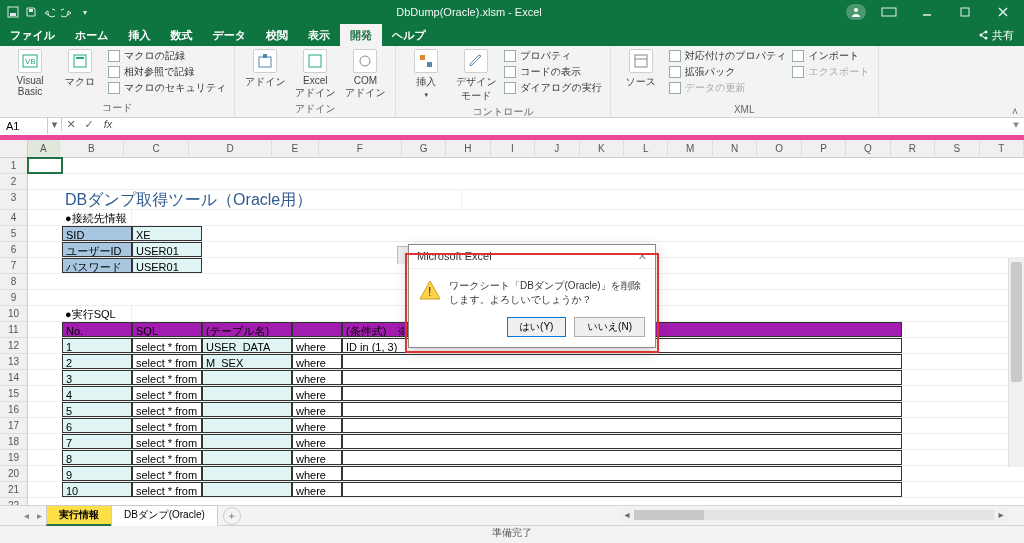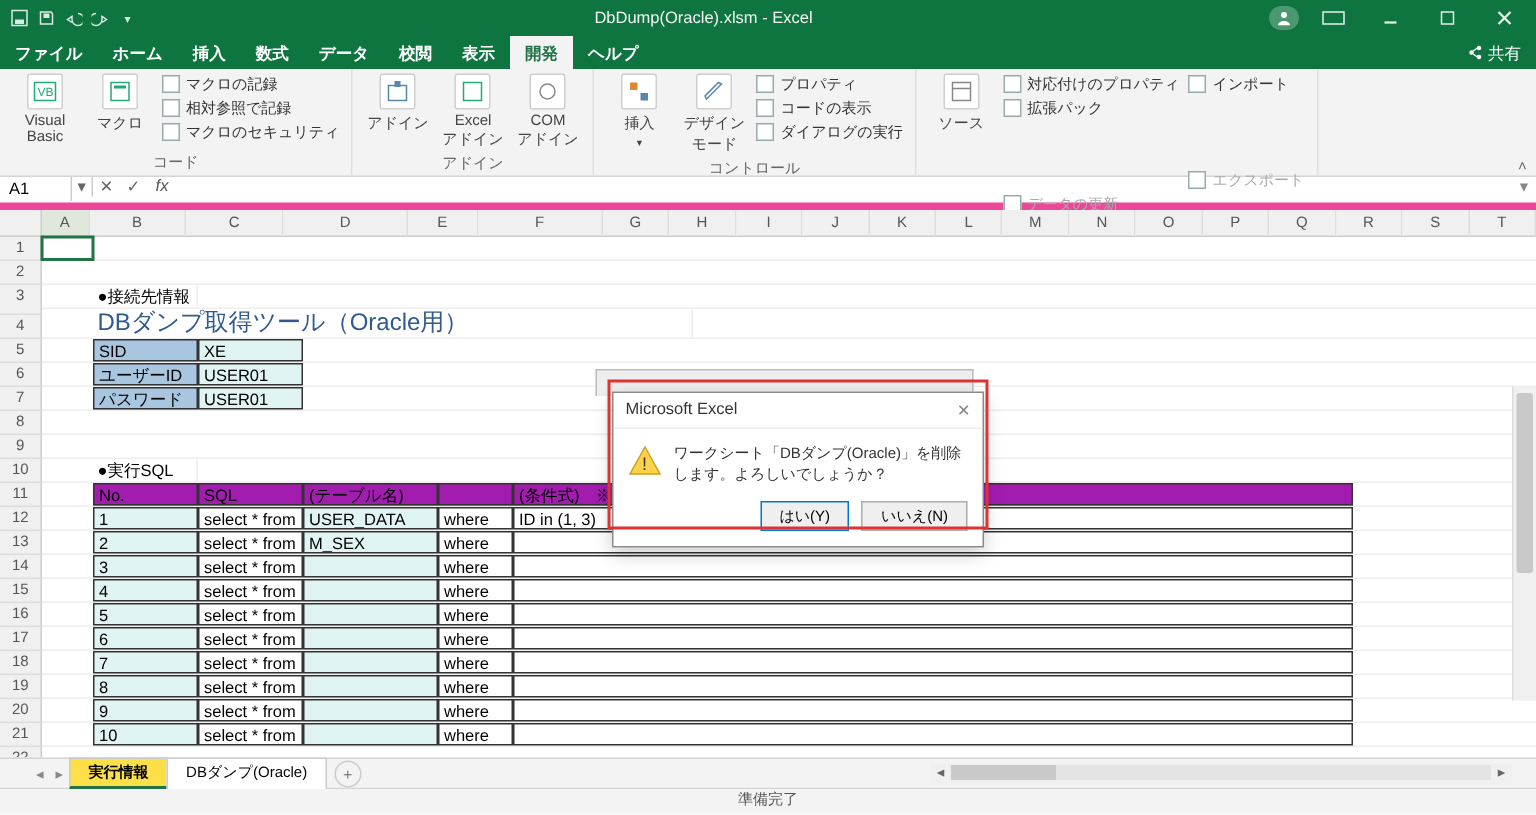--- a/index.html
+++ b/index.html
@@ -24,21 +24,21 @@
 
 .ribbon { height: 72px; background: #f3f3f3; border-bottom: 1px solid #d4d4d4; display: flex; font-size: 10px; color: #444; }
 .rgroup { border-right: 1px solid #e0e0e0; padding: 3px 8px 2px; display: flex; flex-direction: column; justify-content: space-between; }
 .rgroup .rgtop { display: flex; gap: 6px; align-items: flex-start; }
 .rgroup .rgname { text-align: center; color: #666; font-size: 10px; margin-top: 2px; }
 .rbig { display: flex; flex-direction: column; align-items: center; gap: 2px; width: 44px; text-align:center; }
 .rbig .ric { width: 24px; height: 24px; background:#fff; border:1px solid #cfcfcf; border-radius:2px; display:flex;align-items:center;justify-content:center;color:#0e7440;font-size:12px;text-decoration:underline; }
 .rsmall-col { display:flex; flex-direction:column; gap:2px; font-size:10px; color:#333; }
 .rsmall-col .ritem { display:flex; align-items:center; gap:4px; }
 .rsmall-col .ritem .ric2 { width:12px; height:12px; border:1px solid #9aa; background:#fff; display:inline-block; }
-.disabled { color:#aaa;margin-top:48px; }
+.disabled { color:#aaa; }
 
 
 .fmbar { height: 22px; border-bottom: 5px solid #ec4899; display: flex; align-items:flex-start; font-size:11px; }
 .fmbar .namebox { width: 48px; border-right:1px solid #ccc; padding:2px 6px; }
 .fmbar .nbdd { width:14px; text-align:center; color:#666; border-right:1px solid #ccc; }
 .fmbar .fxbtn { width:18px; text-align:center; color:#666; }
 .fmbar .fxx { width:18px; text-align:center; color:#666; }
 .fmbar .fxfx { width:20px; font-style:italic; color:#555; text-align:center; }
 .fmbar .fminput { flex:1; padding:2px 6px; }
 
@@ -86,21 +86,21 @@
 
 .statusbar { height:18px; background:#f3f3f3; border-top:1px solid #d4d4d4; display:flex; align-items:center; font-size:10px; color:#555; padding:0 6px; gap:8px;flex-direction:column; }
 .statusbar .sp{flex:1;}
 .statusbar .viewbtn{ width:20px; height:14px; border:1px solid #ccc; display:inline-block; }
 .statusbar .viewbtn.active{ background:#d0e7d9; border-color:#217346; }
 .statusbar .zoomslider{ width:100px; height:4px; background:#ccc; position:relative; }
 .statusbar .zoomslider .zh{ position:absolute; top:-3px; left:50%; width:8px; height:10px; background:#888; }
 
 
 .dialog-shadow{ position:absolute; left:397px; top:246px; width:252px; height:18px; background:#eee; border:1px solid #bcbcbc; border-bottom:none; }
-.dialog { position:absolute; left:408px; top:261px; width:248px; border:1px solid #8a8a8a; background:#fff; box-shadow:0 4px 12px rgba(0,0,0,.2); }
+.dialog { position:absolute; left:408px; top:244px; width:248px; border:1px solid #8a8a8a; background:#fff; box-shadow:0 4px 12px rgba(0,0,0,.2); }
 .dialog-border{ position:absolute; left:405px; top:253px; width:254px; height:100px; border:2px solid #d33; pointer-events:none; }
 .dialog .dlg-title{ padding:5px 8px; font-size:11px; color:#333; border-bottom:1px solid #eee; display:flex; justify-content:space-between; }
 .dialog .dlg-body{ padding:10px 10px 4px; display:flex; gap:8px; align-items:flex-start; }
 .dialog .dlg-body .warnico{ width:22px; height:22px; }
 .dialog .dlg-body .msg{ font-size:10px; color:#333; line-height:1.4; }
 .dialog .dlg-btns{ padding:6px 10px 10px; display:flex; justify-content:flex-end; gap:8px; }
 .dialog .dlg-btns button{ font-size:10px; padding:2px 12px; background:#efefef; border:1px solid #adadad; }
 .dialog .dlg-btns button.def{ border:1px solid #0078d7; }
 
 svg{display:block;}
@@ -402,25 +402,25 @@
       <div class="rh">19</div>
       <div class="rh">20</div>
       <div class="rh">21</div>
       <div class="rh">22</div>
     </div>
   <div class="cells" id="cells">
       <div class="row">
         <div class="cell cA sel"></div>
       </div>
       <div class="row"></div>
-      <div class="row">
-        <div class="cell cB">●接続先情報</div>
-      </div>
       <div class="row r3">
         <div class="cell cB titlecell" style="width: 400px;">DBダンプ取得ツール（Oracle用）</div>
+      </div>
+      <div class="row">
+        <div class="cell cB">●接続先情報</div>
       </div>
       <div class="row">
         <div class="cell cB hdrCell">SID</div>
         <div class="cell cC blueCell">XE</div>
       </div>
       <div class="row">
         <div class="cell cB hdrCell">ユーザーID</div>
         <div class="cell cC blueCell">USER01</div>
       </div>
       <div class="row">

